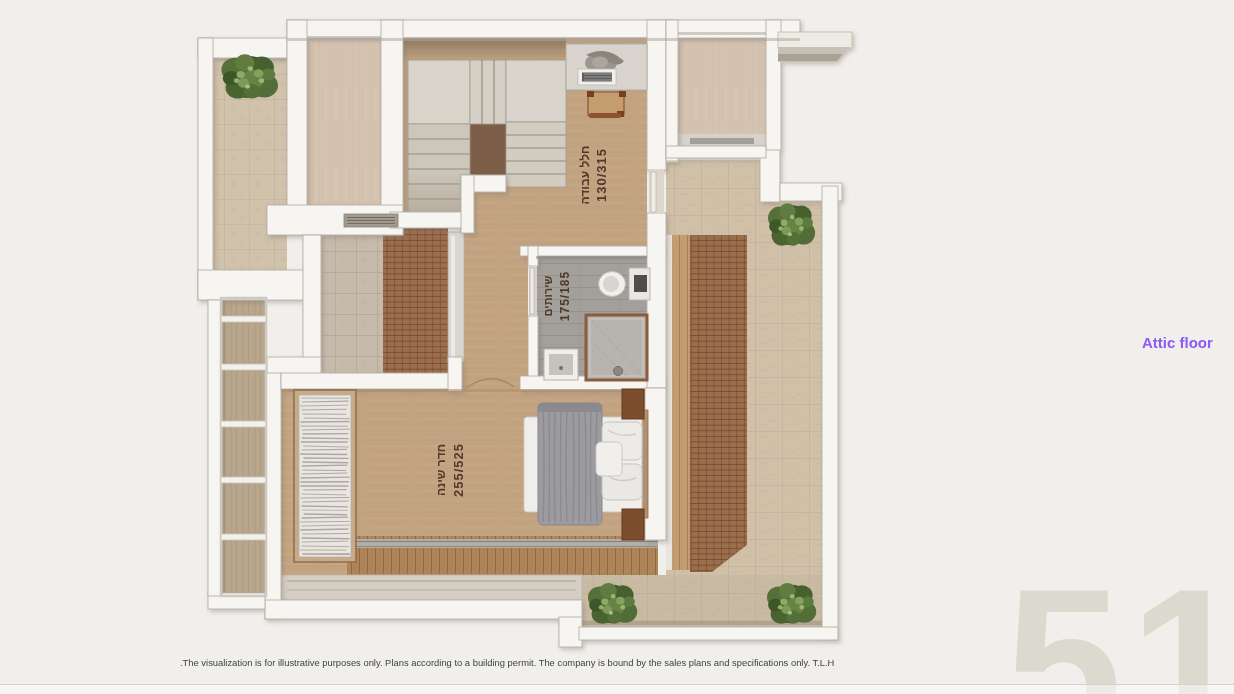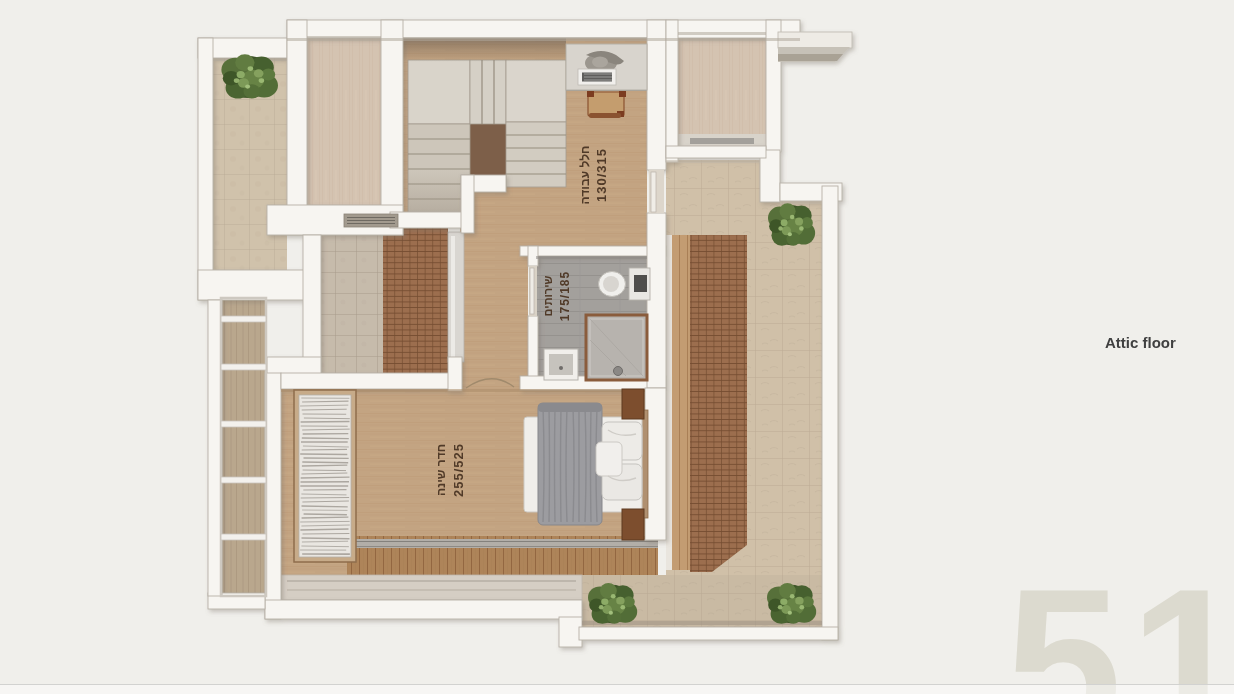--- a/index.html
+++ b/index.html
@@ -374,17 +374,18 @@
 
 <text x="552" y="296" font-size="11" fill="#503a28" font-weight="bold" font-family="Liberation Sans, sans-serif" text-anchor="middle" transform="rotate(-90 552 296)">שירותים</text>
 <text x="569" y="296" font-size="12" fill="#503a28" font-weight="bold" font-family="Liberation Sans, sans-serif" text-anchor="middle" transform="rotate(-90 569 296)" letter-spacing="1">175/185</text>
 
 <text x="445" y="470" font-size="12" fill="#503a28" font-weight="bold" font-family="Liberation Sans, sans-serif" text-anchor="middle" transform="rotate(-90 445 470)">חדר שינה</text>
 <text x="463" y="470" font-size="13" fill="#503a28" font-weight="bold" font-family="Liberation Sans, sans-serif" text-anchor="middle" transform="rotate(-90 463 470)" letter-spacing="1">255/525</text>
 
 <text x="1005" y="735" font-size="210" font-weight="bold" fill="#dcdacf" letter-spacing="8" font-family="Liberation Sans, sans-serif">51</text>
 </svg>
 
-<div class="abs" style="left:1105px;top:334px;font-size:15px;font-weight:bold;color:#404040;">Attic floor</div>
-
+<div class="abs" style="left:1142px;top:334px;font-size:15px;font-weight:bold;color:#8b5cf6;">Attic floor</div>
+
+<div class="abs" style="left:180px;top:657px;font-size:9.4px;color:#3e3e46;">.The visualization is for illustrative purposes only. Plans according to a building permit. The company is bound by the sales plans and specifications only. T.L.H</div>
 
 <div class="abs" style="left:0;top:684px;width:1234px;height:1px;background:#d2d2d0;"></div>
 <div class="abs" style="left:0;top:685px;width:1234px;height:9px;background:rgba(255,255,255,0.45);"></div>
 </div>
 </body></html>

